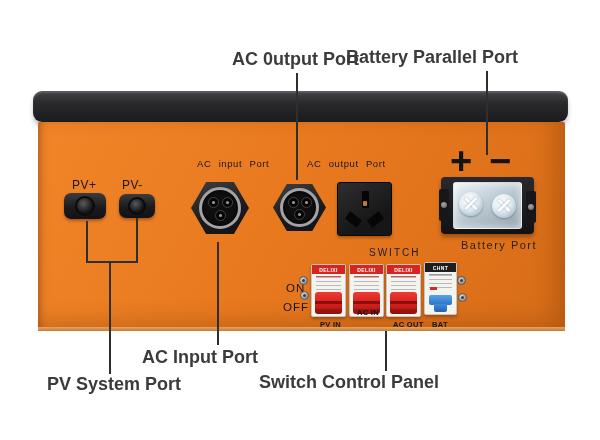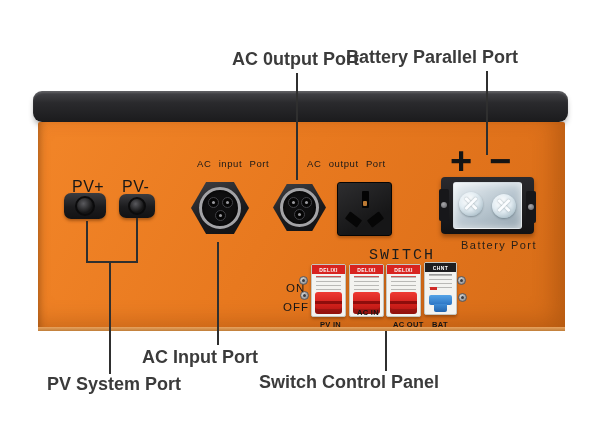--- a/index.html
+++ b/index.html
@@ -19,21 +19,21 @@
        box-shadow:0 4px 6px -2px rgba(0,0,0,.45), inset 0 2px 2px rgba(255,255,255,.14);}
   .body{position:absolute;left:38px;top:122px;width:527px;height:209px;border-radius:2px;
         background:linear-gradient(120deg,#f28528 0%,#e8791f 45%,#e0721b 75%,#d66d18 100%);
         box-shadow:inset -10px -8px 22px rgba(110,45,0,.30), inset 7px 0 10px -7px rgba(0,0,0,.38);}
   .body-edge{position:absolute;left:38px;top:327px;width:527px;height:4px;
         background:linear-gradient(180deg,#e8a35f,#c07e3a);}
 
   
   .print{position:absolute;color:#181818;white-space:nowrap;}
   .print.small{font-size:9.5px;letter-spacing:.6px;word-spacing:4px;}
-  .print.pv{font-size:16px;letter-spacing:.5px;font-weight:500;}
+  .print.pv{font-size:12px;letter-spacing:.5px;font-weight:500;}
 
   
   .pvconn{position:absolute;border-radius:7px;
           background:linear-gradient(180deg,#3c3c3f 0%,#1b1b1d 55%,#121214 100%);
           box-shadow:0 2px 3px rgba(90,40,0,.45);}
   .pvface{position:absolute;border-radius:50%;background:radial-gradient(circle at 40% 35%,#5a5a5e 0%,#151516 65%);
           border:2px solid #0b0b0c;box-sizing:border-box;}
 
   
   .hexconn{position:absolute;clip-path:polygon(26% 0,74% 0,100% 50%,74% 100%,26% 100%,0 50%);
@@ -71,21 +71,21 @@
   .toggle-red{position:absolute;left:3px;bottom:2px;width:27px;height:22px;border-radius:3px;
          background:linear-gradient(180deg,#ef3a33 0%,#d0201b 55%,#b01511 100%);
          box-shadow:inset 0 -5px 0 rgba(0,0,0,.18);}
   .toggle-red::after{content:"";position:absolute;left:0;top:9px;width:27px;height:3px;background:#8f0d0c;}
   .toggle-blue{position:absolute;left:4px;bottom:9px;width:23px;height:10px;border-radius:2px;
          background:linear-gradient(180deg,#55a3e6 0%,#2a74c4 100%);}
   .toggle-blue::after{content:"";position:absolute;left:5px;top:9px;width:13px;height:8px;border-radius:0 0 2px 2px;
          background:linear-gradient(180deg,#3f8cd6 0%,#2264ae 100%);}
   .blabel{position:absolute;font-size:7.5px;font-weight:700;color:#141414;letter-spacing:.3px;white-space:nowrap;}
 
-  .swtext{position:absolute;font-size:15px;letter-spacing:2px;color:#1c1c1c;font-family:Liberation Mono, monospace;}
+  .swtext{position:absolute;font-size:10px;letter-spacing:2px;color:#1c1c1c;}
   .onoff{position:absolute;font-size:11.5px;letter-spacing:1px;color:#161616;}
 
   
   .batsym{position:absolute;font-size:38px;font-weight:900;color:#141414;line-height:1;}
   .batblock{position:absolute;left:441px;top:177px;width:93px;height:57px;border-radius:4px;
             background:linear-gradient(180deg,#2a2a2e 0%,#121214 100%);
             box-shadow:0 3px 4px rgba(90,40,0,.5);}
   .battab{position:absolute;width:10px;height:32px;background:#17171a;border-radius:2px;}
   .battab::after{content:"";position:absolute;left:2px;top:13px;width:6px;height:6px;border-radius:50%;
             background:radial-gradient(circle at 40% 35%,#a9a9ad,#5c5c60);}

